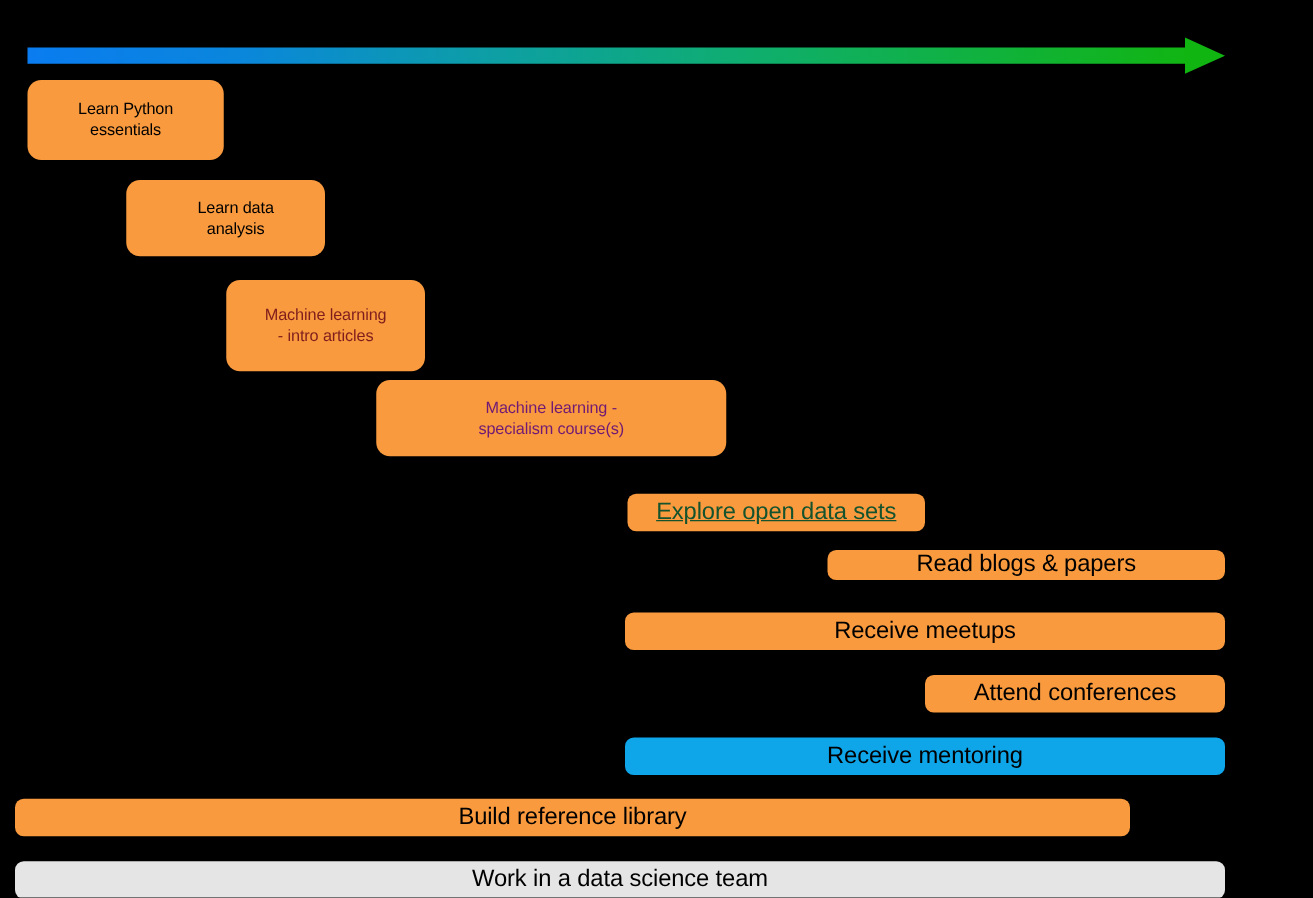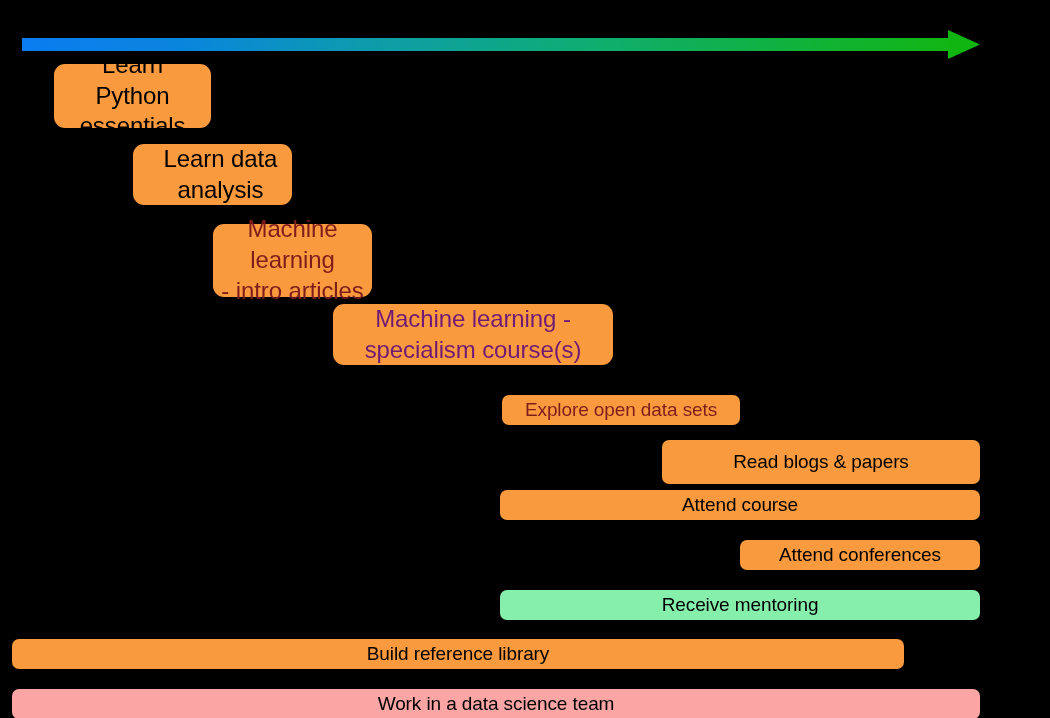--- a/index.html
+++ b/index.html
@@ -46,23 +46,22 @@
     display: flex;
     align-items: center;
     justify-content: center;
     text-align: center;
     line-height: 1.28;
     white-space: pre-line;
     padding: 0 8px;
     letter-spacing: -0.1px;
   }
   .item.tall {
-    font-size: 24px;
+    font-size: 13px;
     border-radius: 11px;
-    margin-left: 32px;
   }
   .item.bar {
     font-size: 19px;
     border-radius: 7px;
   }
 </style>
 </head>
 <body>
 
 <div id="canvas">
@@ -83,22 +82,22 @@
 
   <div id="items-layer">
       <div class="item tall" style="left: 22px; top: 64px; width: 157px; height: 64px; background: rgb(249, 154, 62); color: rgb(0, 0, 0);">Learn Python
 essentials</div>
       <div class="item tall" style="left: 101px; top: 144px; width: 159px; height: 61px; background: rgb(249, 154, 62); color: rgb(0, 0, 0); padding-left: 24px;">Learn data
 analysis</div>
       <div class="item tall" style="left: 181px; top: 224px; width: 159px; height: 73px; background: rgb(249, 154, 62); color: #7f1d1d;">Machine learning
 - intro articles</div>
       <div class="item tall" style="left: 301px; top: 304px; width: 280px; height: 61px; background: rgb(249, 154, 62); color: #701a75;">Machine learning -
 specialism course(s)</div>
-      <div class="item bar" style="left: 502px; top: 395px; width: 238px; height: 30px; background: rgb(249, 154, 62); color: #7f1d1d;">Explore open data sets</div>
-      <div class="item bar" style="left: 662px; top: 440px; width: 318px; height: 44px; background: rgb(249, 154, 62); color: rgb(0, 0, 0);">Read blogs &amp; papers</div>
-      <div class="item bar" style="left: 500px; top: 490px; width: 480px; height: 30px; background: rgb(249, 154, 62); color: rgb(0, 0, 0);">Attend course</div>
+      <div class="item bar" style="left: 502px; top: 395px; width: 238px; height: 30px; background: rgb(249, 154, 62); color: #14532d; text-decoration: underline;">Explore open data sets</div>
+      <div class="item bar" style="left: 662px; top: 440px; width: 318px; height: 24px; background: rgb(249, 154, 62); color: rgb(0, 0, 0);">Read blogs &amp; papers</div>
+      <div class="item bar" style="left: 500px; top: 490px; width: 480px; height: 30px; background: rgb(249, 154, 62); color: rgb(0, 0, 0);">Receive meetups</div>
       <div class="item bar" style="left: 740px; top: 540px; width: 240px; height: 30px; background: rgb(249, 154, 62); color: #000000;">Attend conferences</div>
-      <div class="item bar" style="left: 500px; top: 590px; width: 480px; height: 30px; background: #86efac; color: rgb(0, 0, 0);">Receive mentoring</div>
+      <div class="item bar" style="left: 500px; top: 590px; width: 480px; height: 30px; background: #0ea5e9; color: rgb(0, 0, 0);">Receive mentoring</div>
       <div class="item bar" style="left: 12px; top: 639px; width: 892px; height: 30px; background: rgb(249, 154, 62); color: rgb(0, 0, 0);">Build reference library</div>
-      <div class="item bar" style="left: 12px; top: 689px; width: 968px; height: 30px; background: #fca5a5; color: rgb(0, 0, 0);">Work in a data science team</div>
+      <div class="item bar" style="left: 12px; top: 689px; width: 968px; height: 30px; background: #e5e5e5; color: rgb(0, 0, 0);">Work in a data science team</div>
     </div>
 
 </div>
 
 </body></html>

